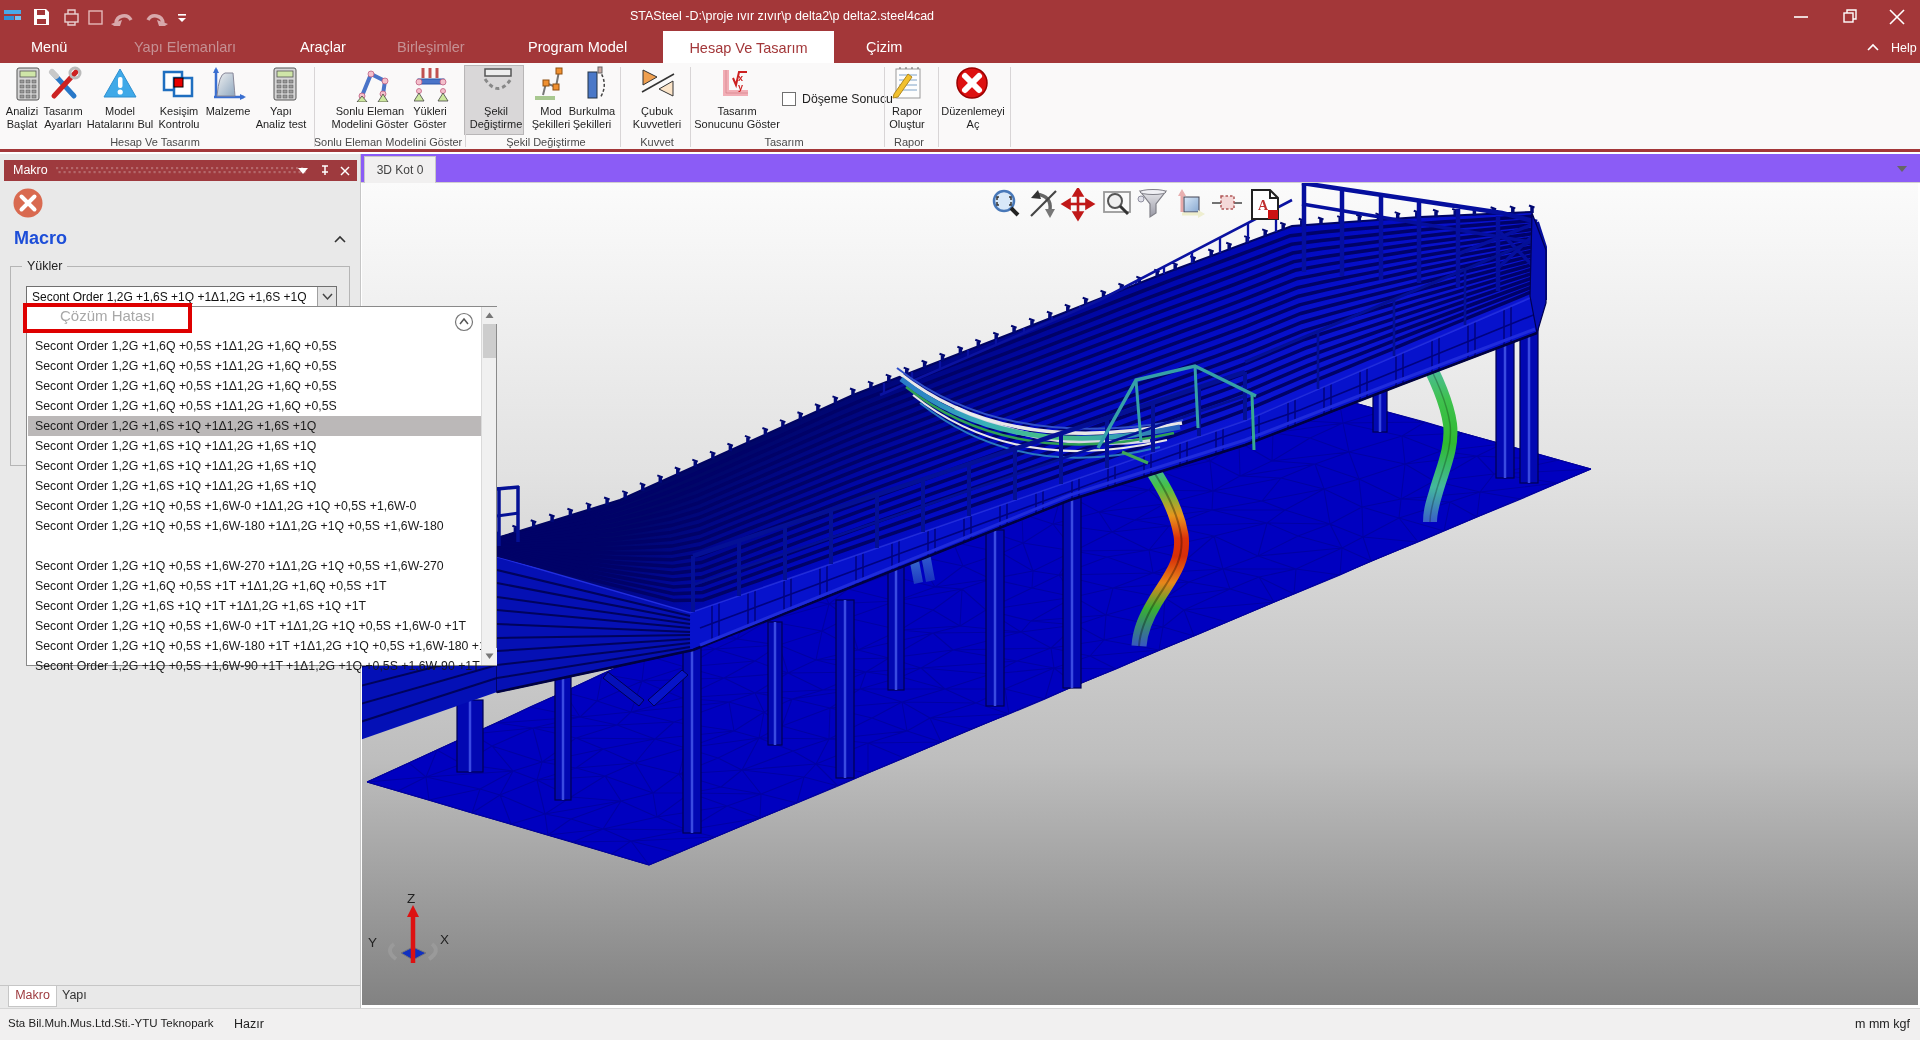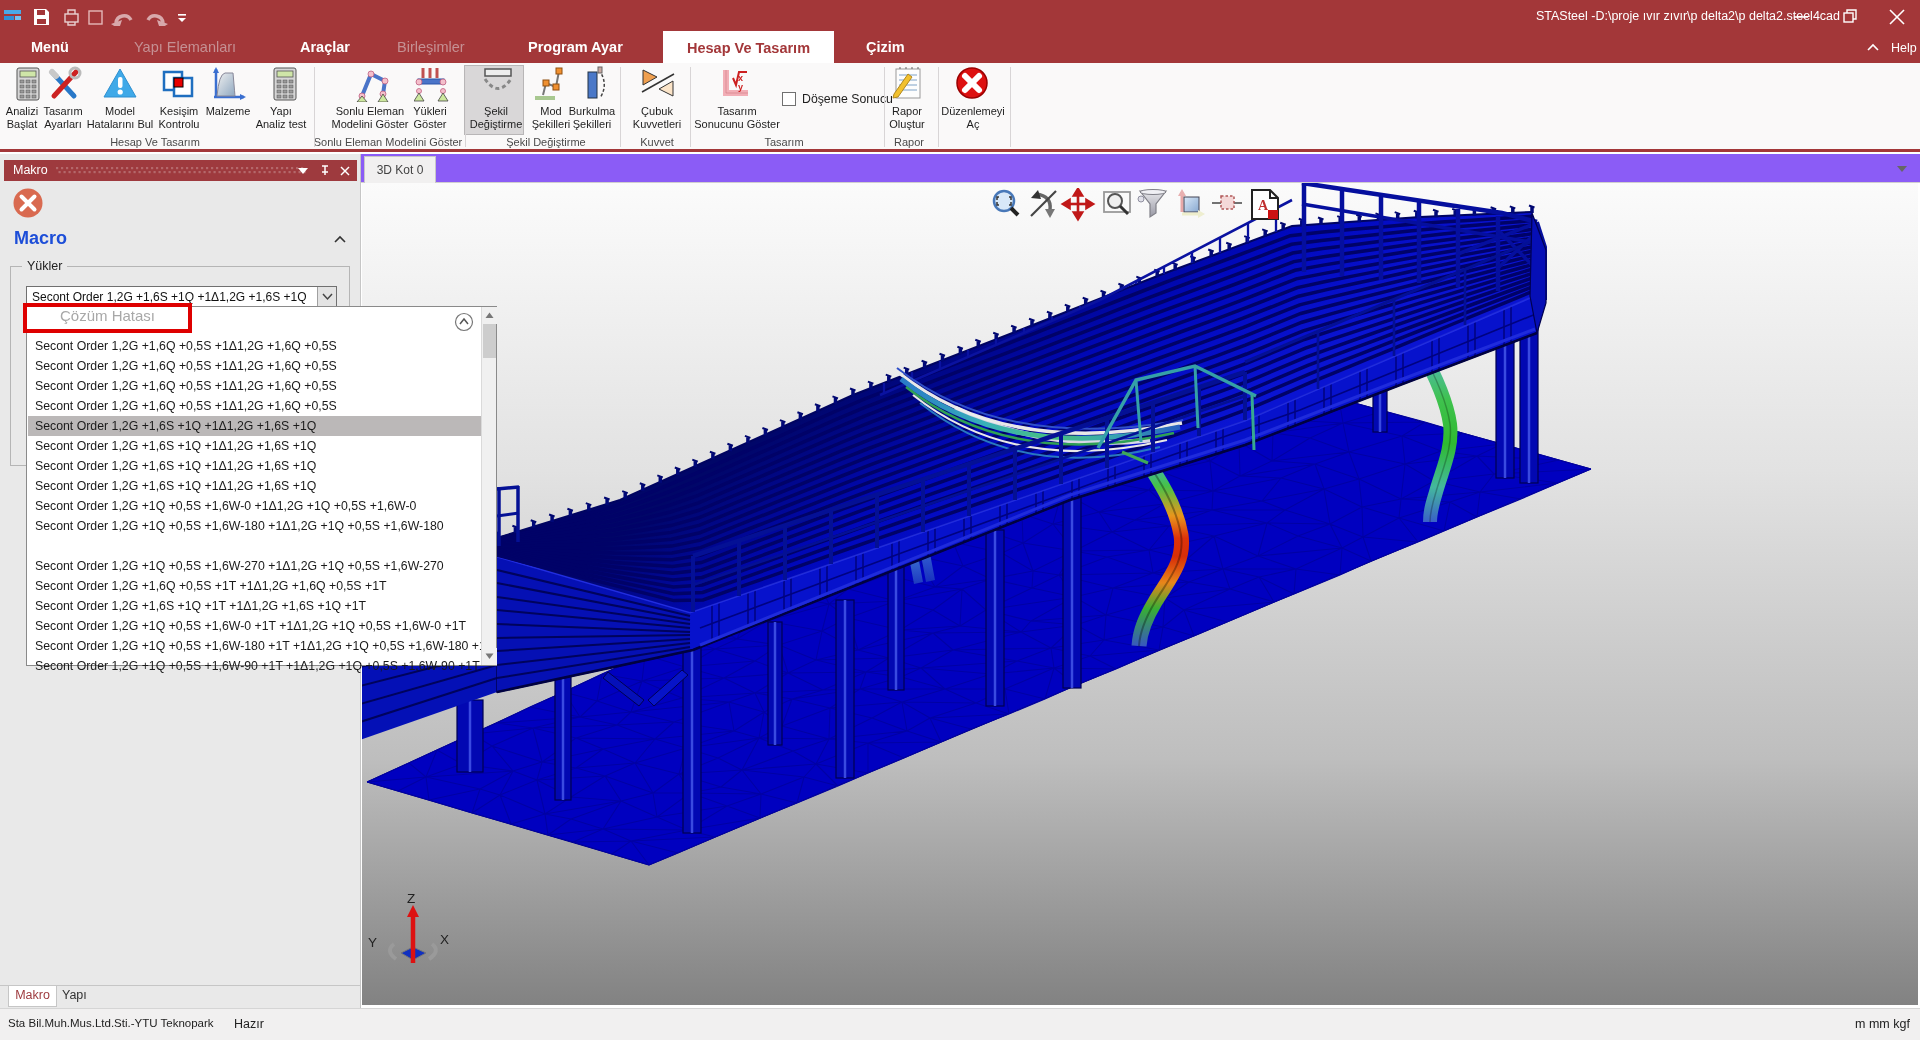--- a/index.html
+++ b/index.html
@@ -1,18 +1,18 @@
 <!DOCTYPE html>
 <html><head><meta charset="utf-8"><style>
 * {margin:0;padding:0;box-sizing:border-box}
 body {width:1920px;height:1040px;overflow:hidden;position:relative;font-family:"Liberation Sans",sans-serif;background:#fff}
 .abs {position:absolute}
 .titlebar {left:0;top:0;width:1920px;height:63px;background:#A33739}
-.title-text {position:absolute;top:9px;left:0;width:1840px;text-align:right;color:#fff;font-size:12.5px}
-.tab {position:absolute;top:39px;font-size:14.5px;color:#fff;font-weight:bold}
+.title-text {position:absolute;top:9px;left:0;width:1564px;text-align:center;color:#fff;font-size:12.5px}
+.tab {position:absolute;top:39px;font-size:14.5px;color:#fff;font-weight:normal}
 .tab.dim {color:#C59093;font-weight:normal}
 .tab.active {background:#fff;color:#A33739;top:31px;height:32px;padding-top:9px;text-align:center}
 .ribbon {left:0;top:63px;width:1920px;height:89px;background:#FAF9F9;border-bottom:3px solid #A33739}
 .ric {position:absolute;top:3px}
 .rlabel {position:absolute;top:42px;font-size:11px;color:#1E1E1E;text-align:center;line-height:12.5px;white-space:pre}
 .rgroup {position:absolute;top:73px;font-size:11px;color:#4A4A4A;text-align:center}
 .rsep {position:absolute;top:4px;height:80px;width:1px;background:#D8D5D6}
 .leftpanel {left:0;top:154px;width:361px;height:854px;background:#E9E9E9;border-right:1px solid #C6C6C6}
 .makrohdr {position:absolute;left:4px;top:6px;width:353px;height:21px;background:#9E3A3E;color:#fff;font-size:12.5px}
 .viewtabs {left:361px;top:154px;width:1559px;height:29px;background:#8b5cf6;border-bottom:1px solid #D0CED0}
@@ -53,21 +53,21 @@
     </g>
 <g stroke="#fff" stroke-width="1.6">
       <line x1="110" y1="4" x2="124" y2="18"></line>
       <line x1="124" y1="4" x2="110" y2="18"></line>
     </g>
 </svg>
 <div class="tab" style="left:31px">Menü</div>
 <div class="tab dim" style="left:134px">Yapı Elemanları</div>
 <div class="tab" style="left:300px">Araçlar</div>
 <div class="tab dim" style="left:397px">Birleşimler</div>
-<div class="tab" style="left:528px">Program Ayar</div>
+<div class="tab" style="left:528px">Program Model</div>
 <div class="tab active" style="left:663px;width:171px">Hesap Ve Tasarım</div>
 <div class="tab" style="left:866px">Çizim</div>
 <svg class="abs" style="left:1866px;top:42px" width="14" height="12">
     <polyline points="2,8 7,3 12,8" fill="none" stroke="#fff" stroke-width="1.6"></polyline>
   </svg>
 <div class="abs" style="left:1891px;top:41px;color:#fff;font-size:12.5px">Help</div>
 <div class="abs ribbon">
     <div class="abs" style="left:464px;top:2px;width:60px;height:70px;background:#D9D7D8;border:1px solid #B8B6B7"></div>
     <div class="ric" style="left:10px"><svg width="36" height="36" viewBox="0 0 36 36">
         <rect x="7" y="2" width="22" height="32" rx="2" fill="#D6D6D6" stroke="#555"></rect>

